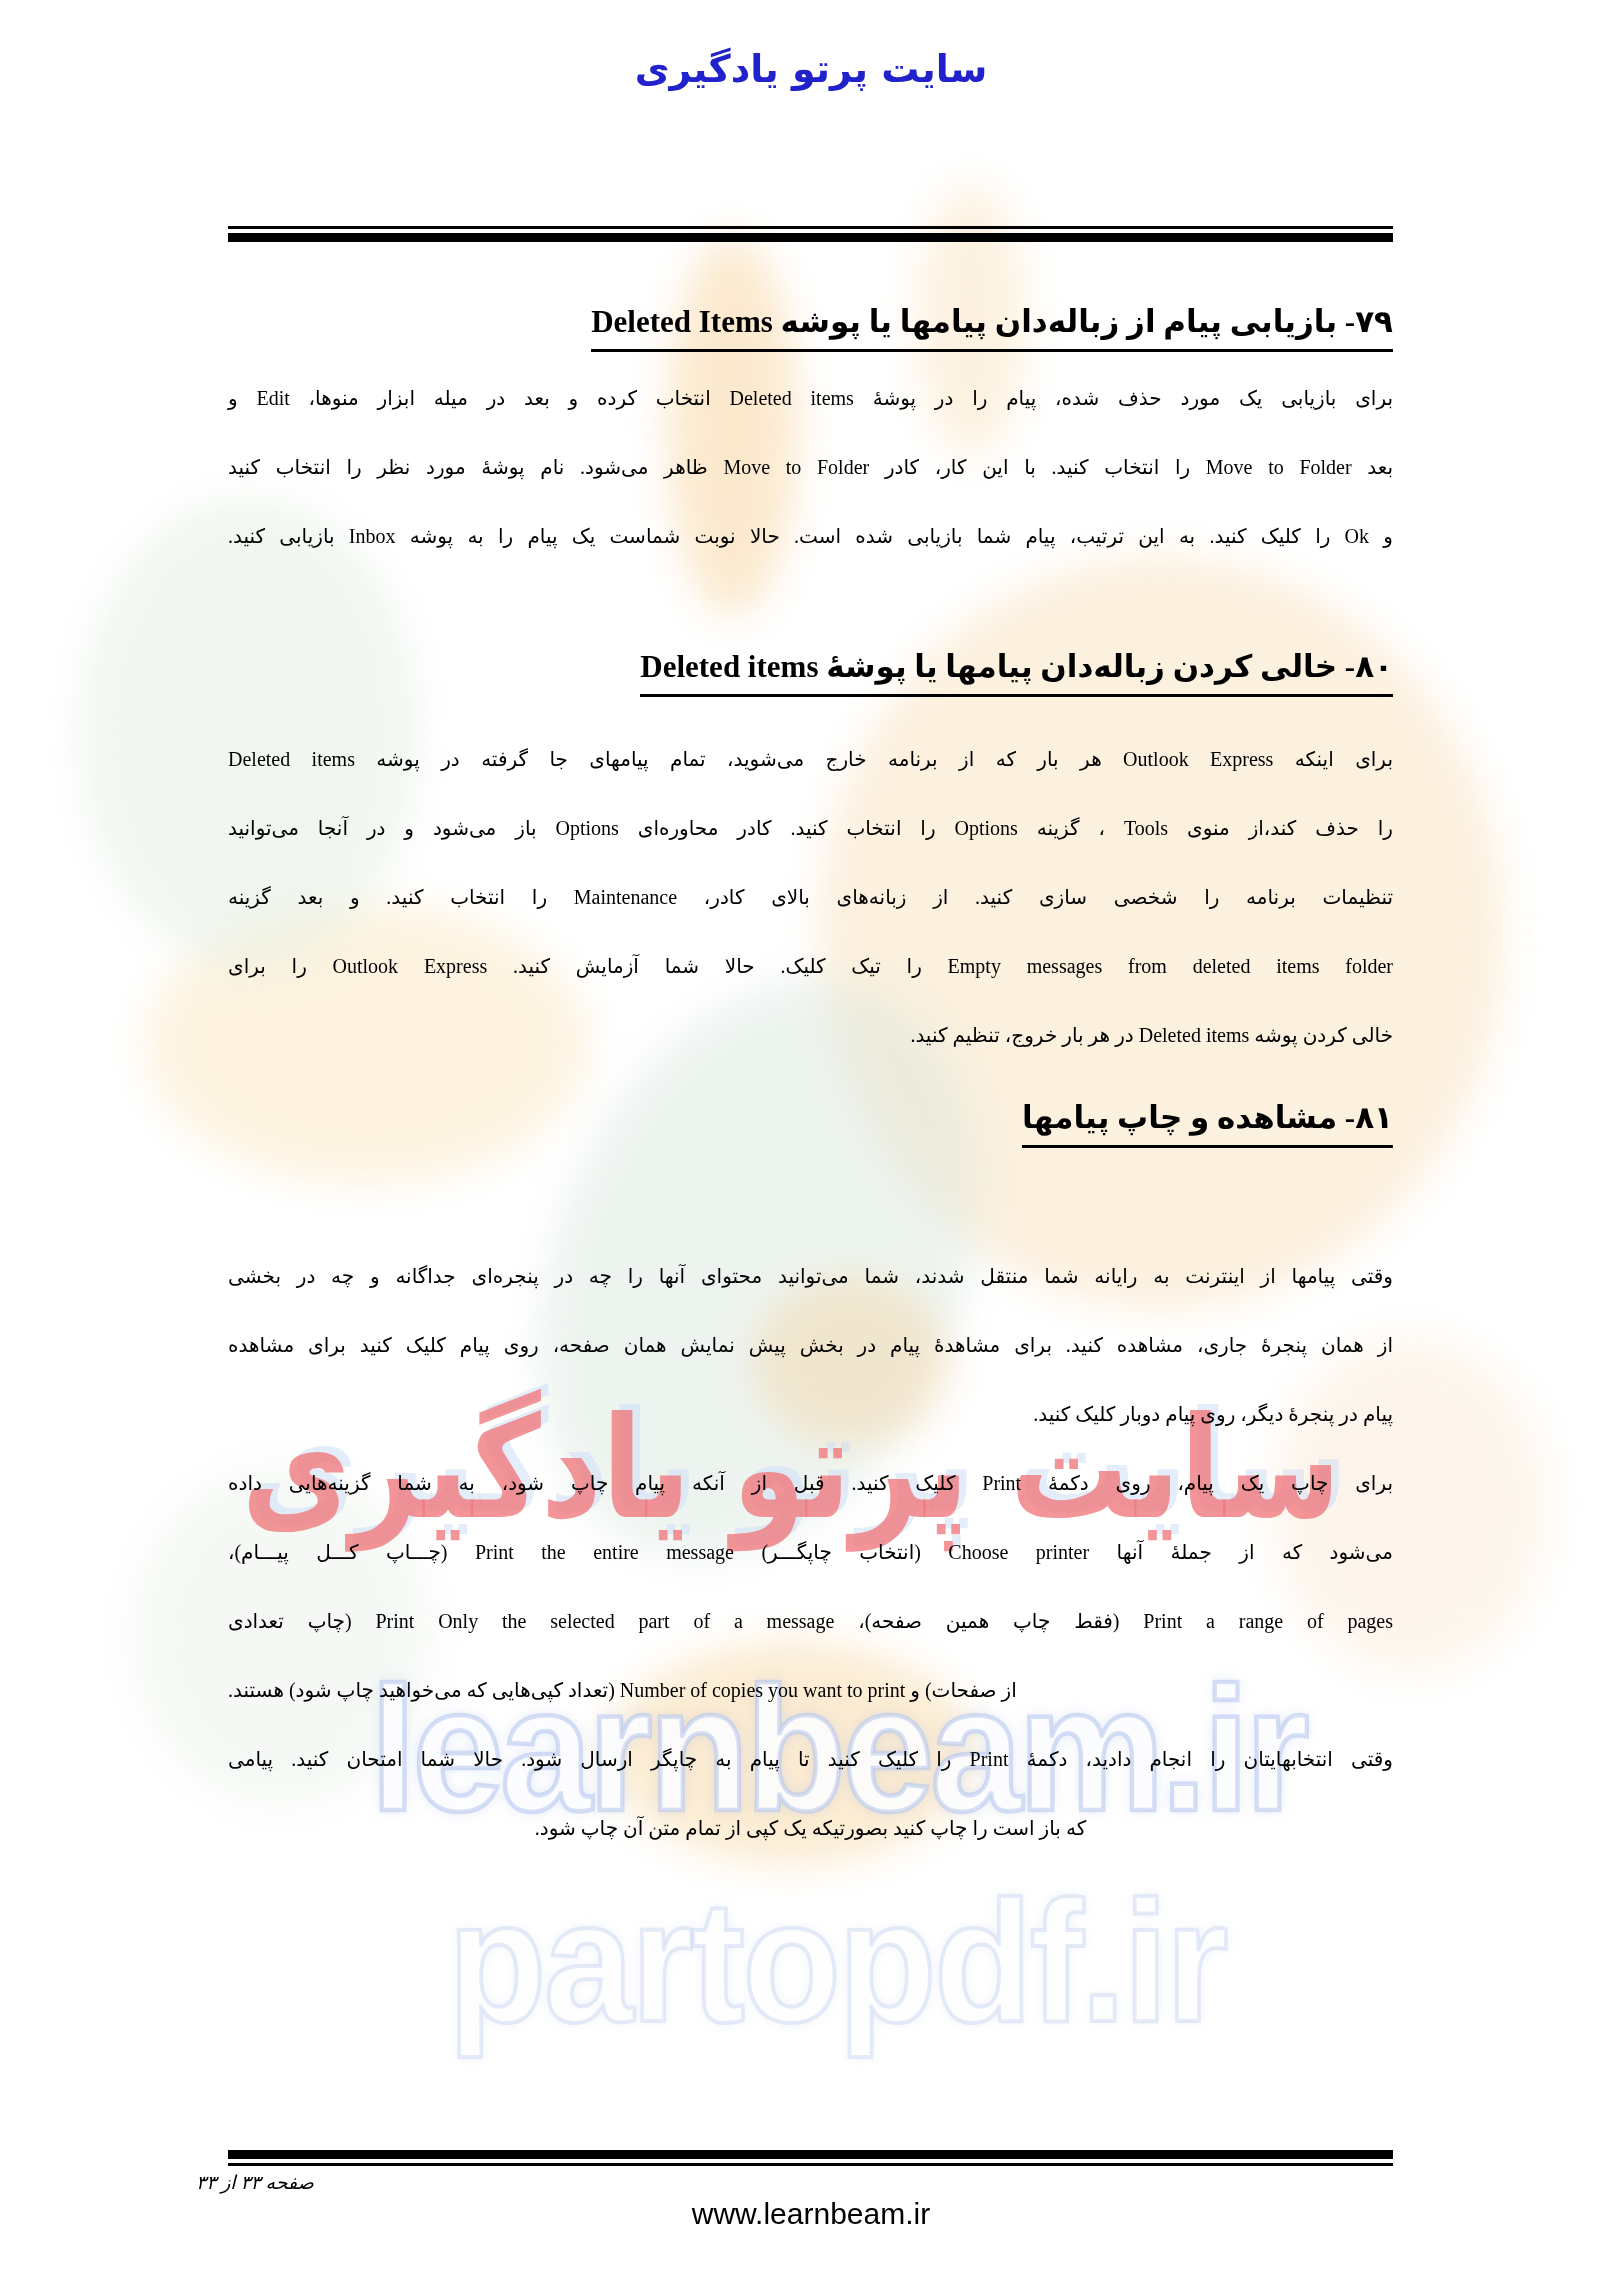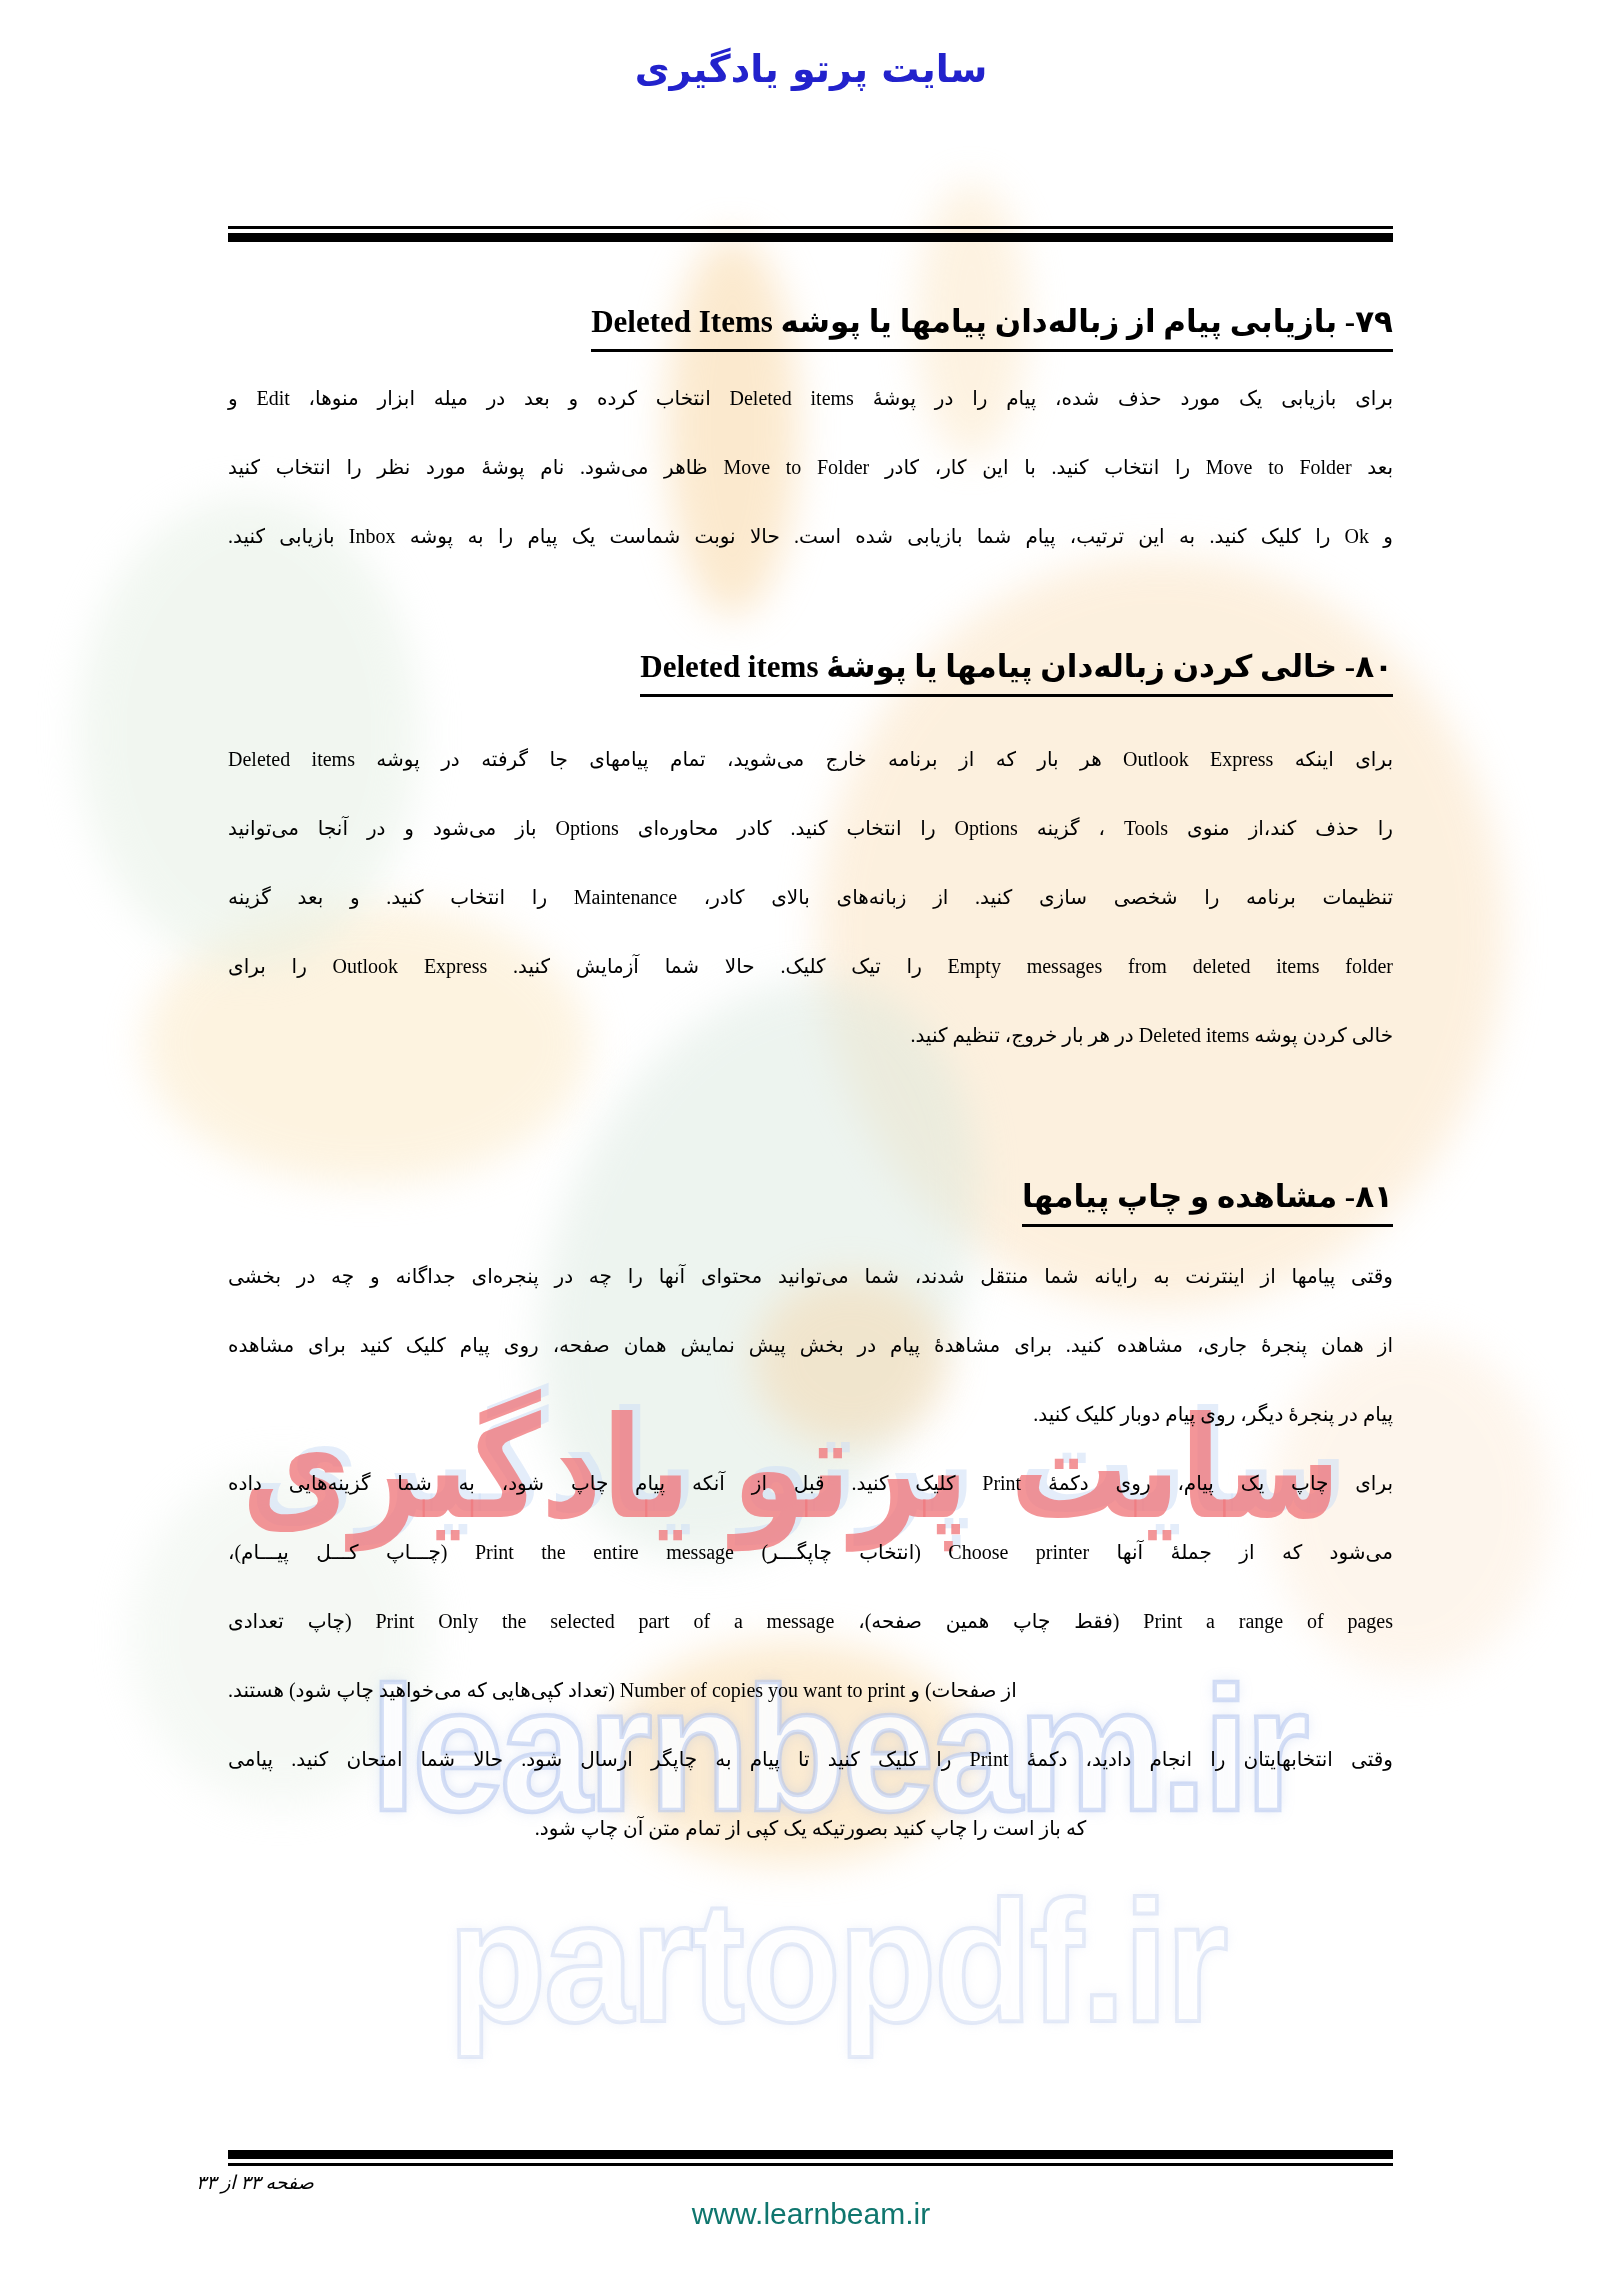--- a/index.html
+++ b/index.html
@@ -59,21 +59,21 @@
   }
   .heading{
     display:inline-block;
     font-weight:bold;
     font-size:31px;line-height:1.3;
     border-bottom:3.3px solid #000;
     padding-bottom:6.5px;
   }
   #h79{top:302px;}
   #h80{top:647px;}
-  #h81{top:1177px;}
+  #h81{top:1098px;}
   .para{position:absolute;left:228px;width:1165px;z-index:2;}
   #para79{top:364px;}
   #para80{top:725px;}
   #para81{top:1242px;}
   .line{
     direction:rtl;
     height:69px;line-height:69px;
     font-size:20px;
     text-align:justify;text-align-last:justify;
     white-space:nowrap;
@@ -83,21 +83,21 @@
   .line.ll{text-align:left;text-align-last:left;}
   .line.lc{text-align:center;text-align-last:center;}
   
   #footer-page{
     position:absolute;left:196px;top:2171px;z-index:2;
     direction:rtl;font-size:19px;font-style:italic;
   }
   #footer-url{
     position:absolute;left:0;top:2197px;width:1622px;text-align:center;z-index:2;
     font-family:"Liberation Sans","DejaVu Sans",sans-serif;
-    font-size:30px;color:#0f766e;
+    font-size:30px;color:#000000;
   }
 </style>
 </head>
 <body>
 
 <div id="page">
 
   <div>
     <div class="blob" style="left:818px;top:556px;width:687px;height:753px;background:#fbe4c4;opacity:.55;"></div>
     <div class="blob" style="left:144px;top:903px;width:445px;height:281px;background:#fceccd;opacity:.6;"></div>

